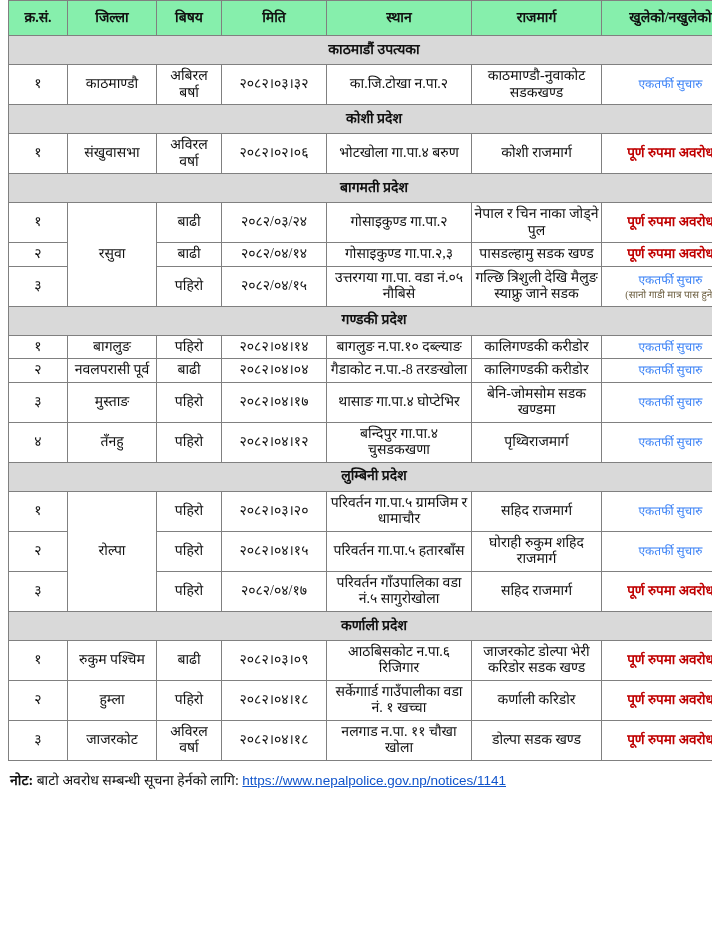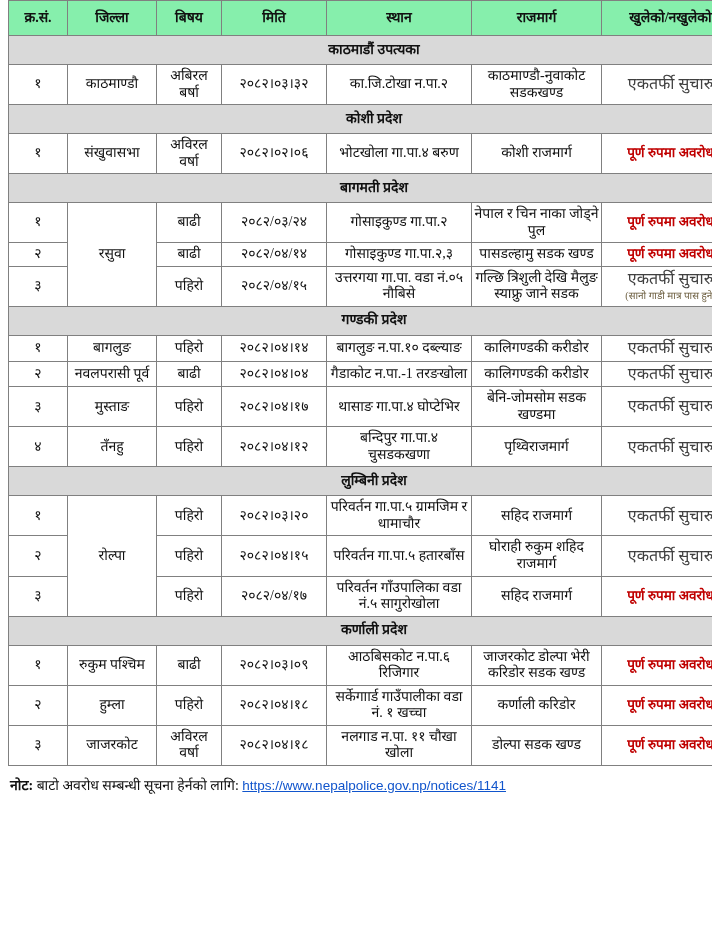--- a/index.html
+++ b/index.html
@@ -91,22 +91,22 @@
   td.place-cell   { width: 140px; font-family: Liberation Serif, serif; }
   td.highway-cell { width: 125px; }
   td.status-cell  { width: 133px; }
 
   .status-blocked {
     color: #c00000;
     font-weight: bold;
     font-size: 13.5px;
   }
   .status-open {
-    color: #404040;
-    font-size: 16px;
+    color: #3b82f6;
+    font-size: 12px;
   }
   .status-subnote {
     display: block;
     color: #6b5d3e;
     font-size: 10px;
     line-height: 1.15;
     margin-top: 1px;
   }
   td.small-text {
     font-size: 11.5px;
@@ -225,21 +225,21 @@
           <td class="date-cell">२०८२।०४।१४</td>
           <td class="place-cell">बागलुङ न.पा.१० दब्ल्याङ</td>
           <td class="highway-cell">कालिगण्डकी करीडोर</td>
           <td class="status-cell"><span class="status-open">एकतर्फी सुचारु</span></td>
         </tr>
         <tr class="data-row">
           <td class="sn-cell">२</td>
           <td class="district-cell">नवलपरासी पूर्व</td>
           <td class="subject-cell">बाढी</td>
           <td class="date-cell">२०८२।०४।०४</td>
-          <td class="place-cell">गैडाकोट न.पा.-1 तरङखोला</td>
+          <td class="place-cell">गैडाकोट न.पा.-8 तरङखोला</td>
           <td class="highway-cell">कालिगण्डकी करीडोर</td>
           <td class="status-cell"><span class="status-open">एकतर्फी सुचारु</span></td>
         </tr>
         <tr class="data-row">
           <td class="sn-cell">३</td>
           <td class="district-cell">मुस्ताङ</td>
           <td class="subject-cell">पहिरो</td>
           <td class="date-cell">२०८२।०४।१७</td>
           <td class="place-cell">थासाङ गा.पा.४ घोप्टेभिर</td>
           <td class="highway-cell">बेनि-जोमसोम सडक खण्डमा</td>

